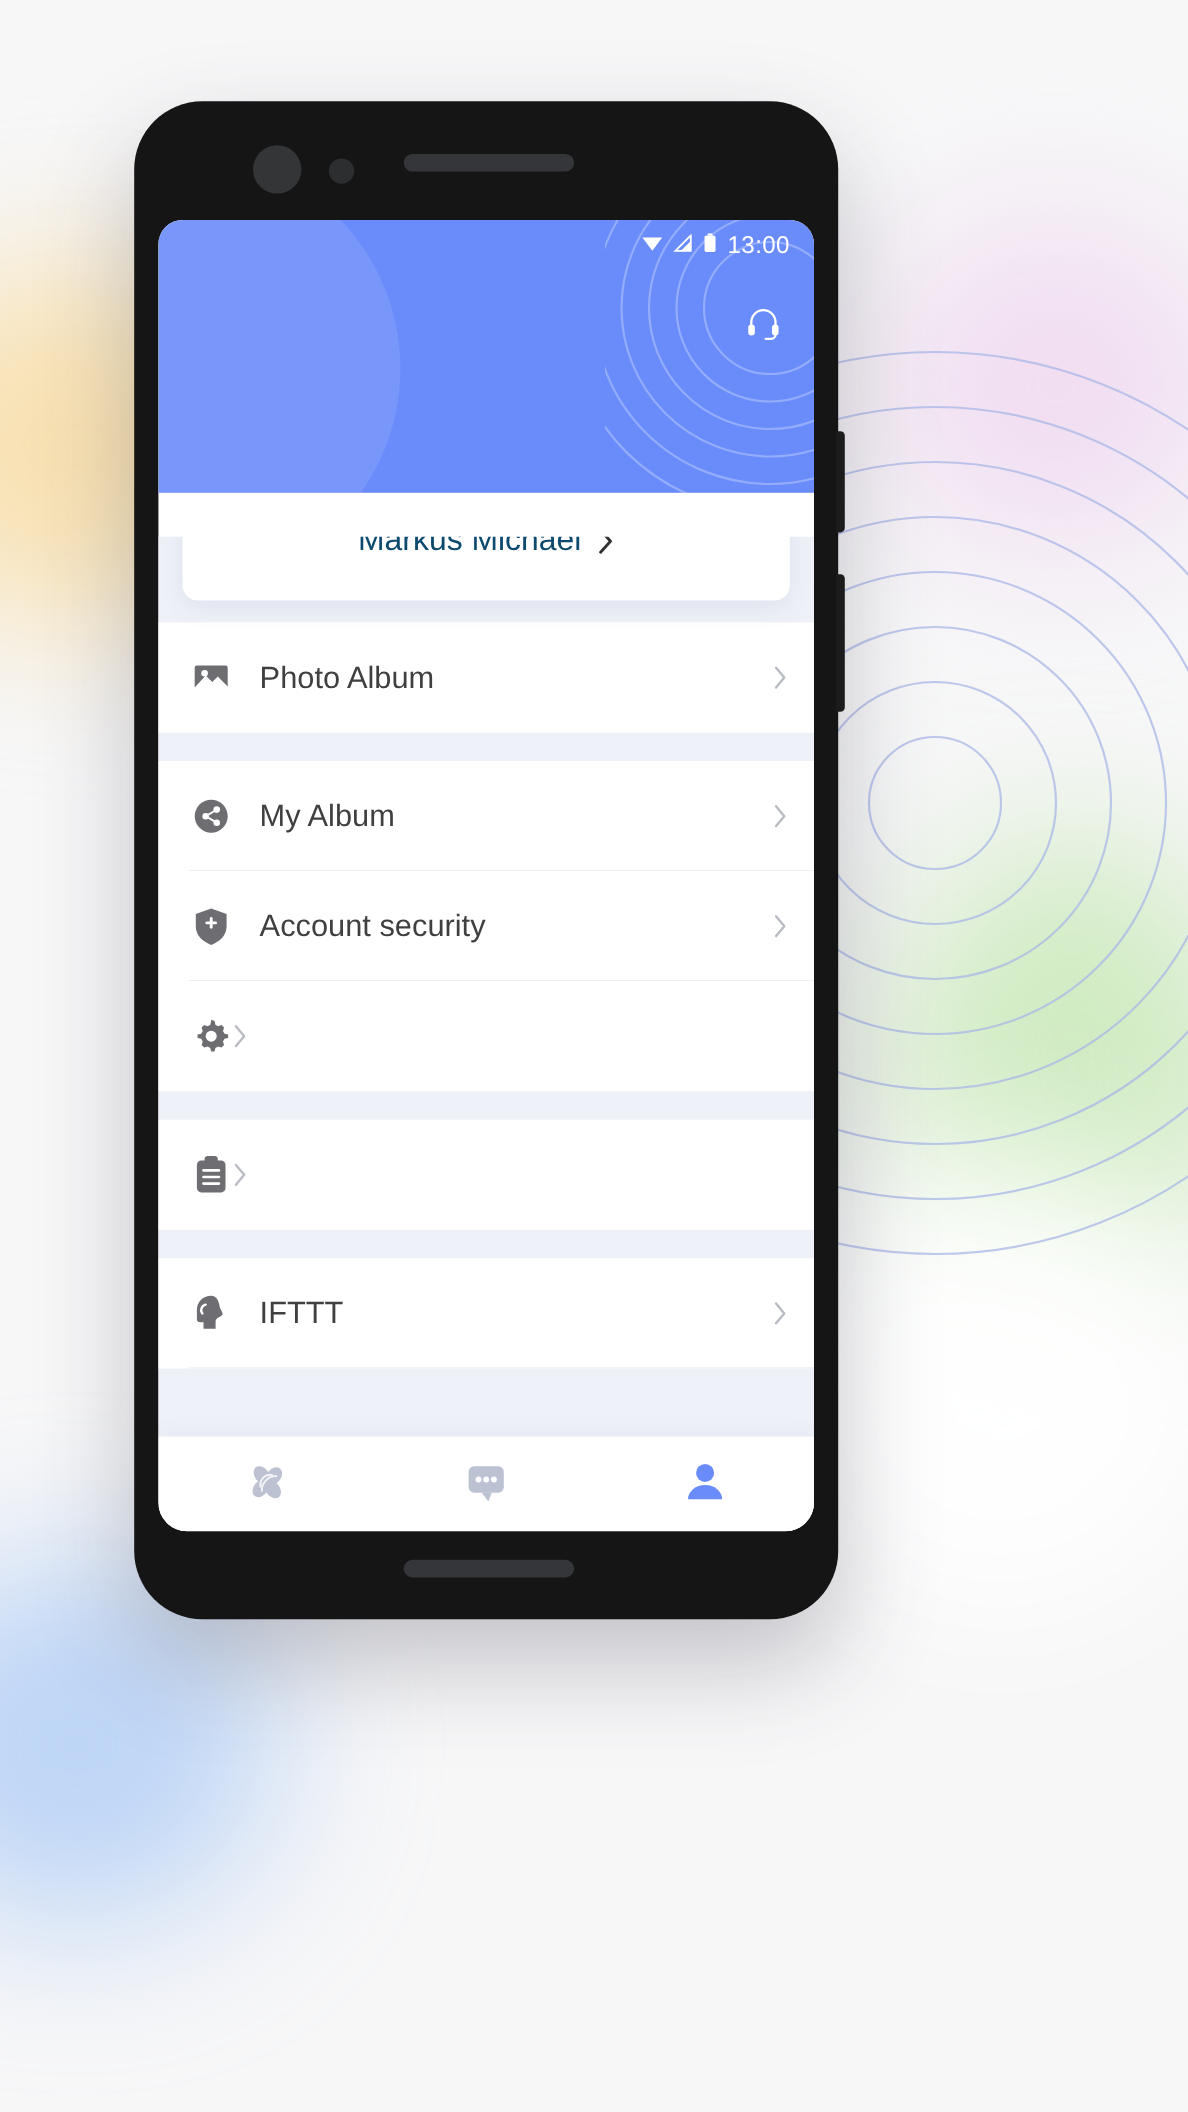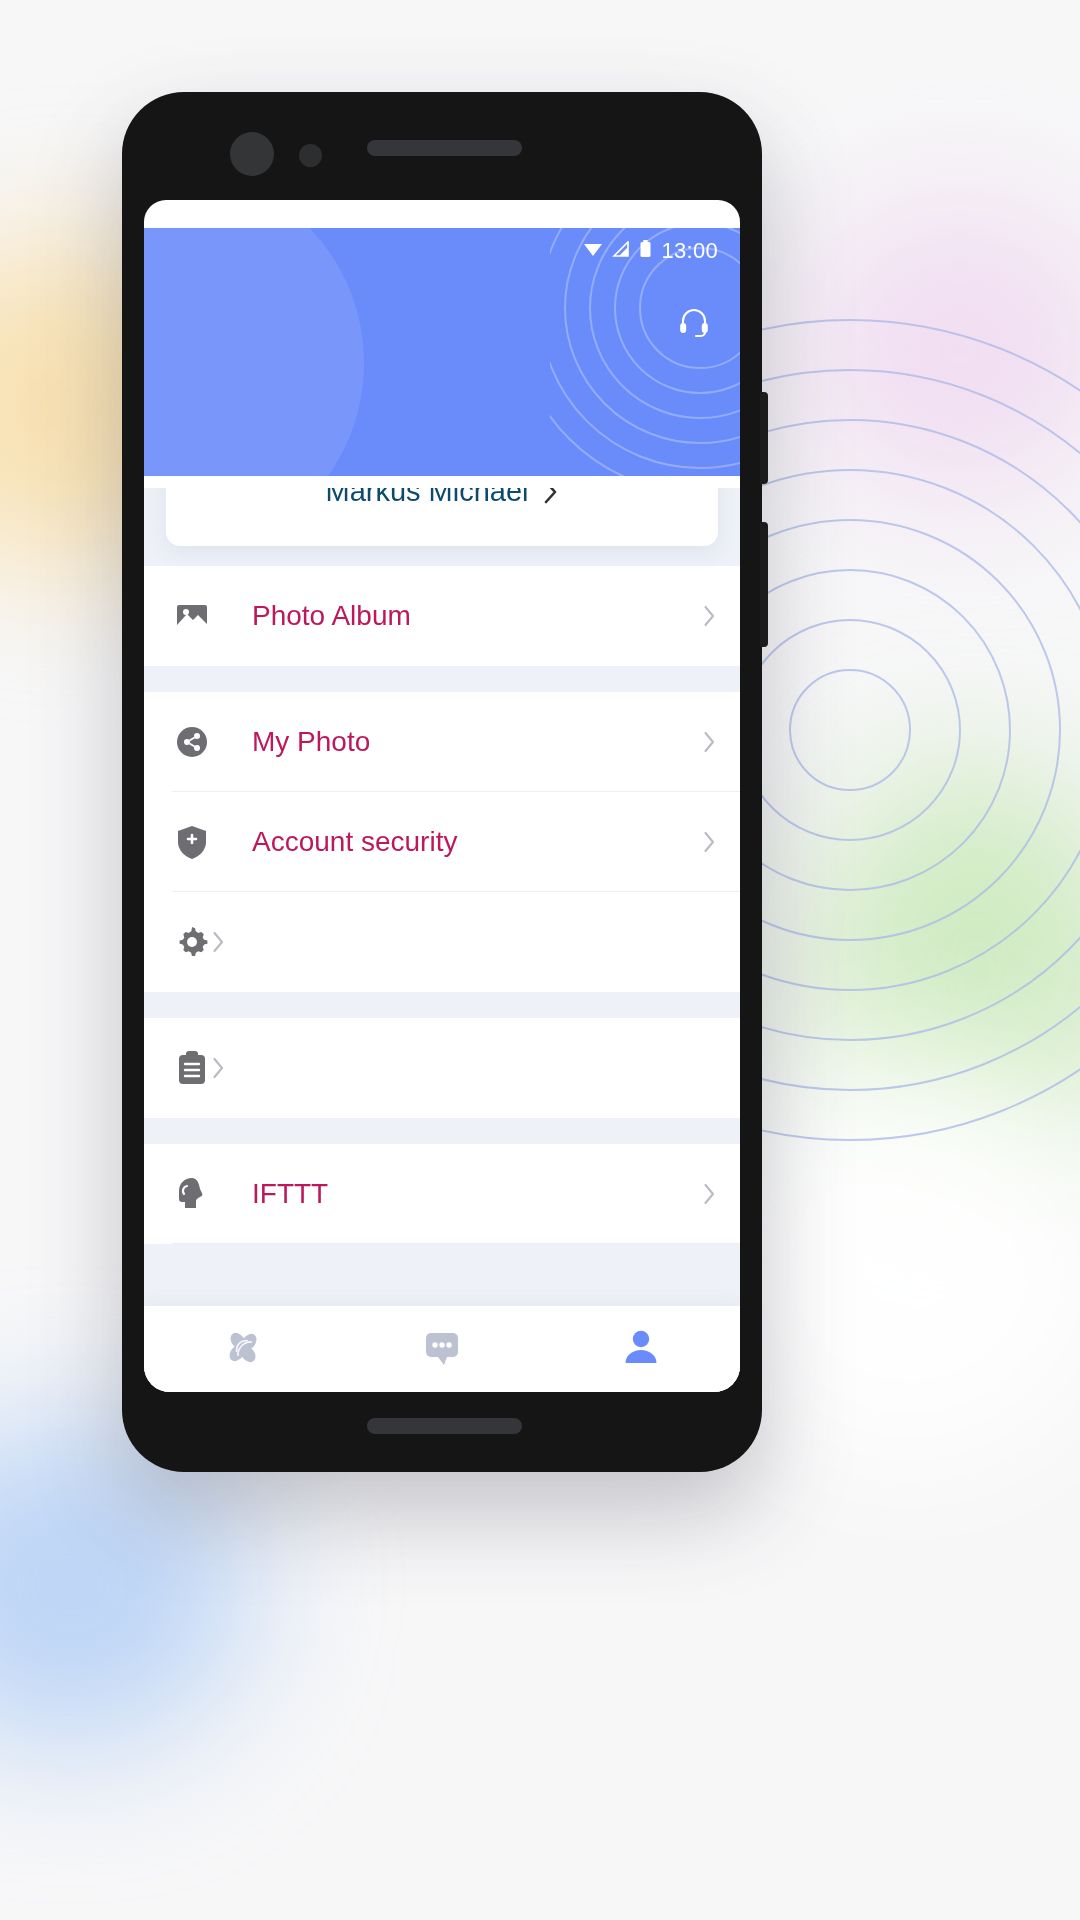--- a/index.html
+++ b/index.html
@@ -63,21 +63,20 @@
     border-radius: 22px 22px 26px 26px;
     overflow: hidden;
   }
 
   
   #header {
     position: relative;
     height: 248px;
     background: #6a8cfb;
     overflow: hidden;
-    margin-top: 28px;
   }
   #hdr-blob {
     position: absolute; left: -170px; top: -60px;
     width: 390px; height: 390px; border-radius: 50%;
     background: rgba(255,255,255,0.10);
   }
   #hdr-rings { position: absolute; right: -130px; top: -120px; width: 320px; height: 380px; }
   #hdr-rings svg { width: 100%; height: 100%; }
 
   #statusbar {
@@ -132,23 +131,23 @@
     background: #ffffff;
     cursor: pointer;
   }
   .row .ricon {
     width: 40px; height: 40px;
     display: flex; align-items: center; justify-content: center;
     flex: 0 0 40px;
     color: #6e6e72;
   }
   .row .rlabel {
-    margin-left: 40px;
+    margin-left: 24px;
     font-size: 28px;
-    color: #be185d;
+    color: #404040;
     flex: 1 1 auto;
   }
   .row .rchev { color: #b9bcc2; display: flex; }
   .divider {
     position: absolute; left: 28px; right: 0; bottom: 0;
     height: 1px; background: #eceef1;
   }
 
   
   #bottomnav {
@@ -299,21 +298,21 @@
                   <circle cx="23" cy="12" r="3"></circle>
                   <circle cx="13" cy="18" r="3"></circle>
                   <circle cx="23" cy="24" r="3"></circle>
                 </g>
                 <g stroke="#ffffff" stroke-width="1.8">
                   <path d="M15.5 16.6 L20.6 13.5"></path>
                   <path d="M15.5 19.4 L20.6 22.5"></path>
                 </g>
               </svg>
             </span>
-            <span class="rlabel">My Photo</span>
+            <span class="rlabel">My Album</span>
             <span class="rchev">
               <svg width="13" height="22" viewBox="0 0 13 22" fill="none" stroke="#b9bcc2" stroke-width="2.2" stroke-linecap="round" stroke-linejoin="round">
                 <path d="M2.5 2 L10 11 L2.5 20"></path>
               </svg>
             </span>
             <span class="divider"></span>
           </div>
 
           <div class="row">
             <span class="ricon">

